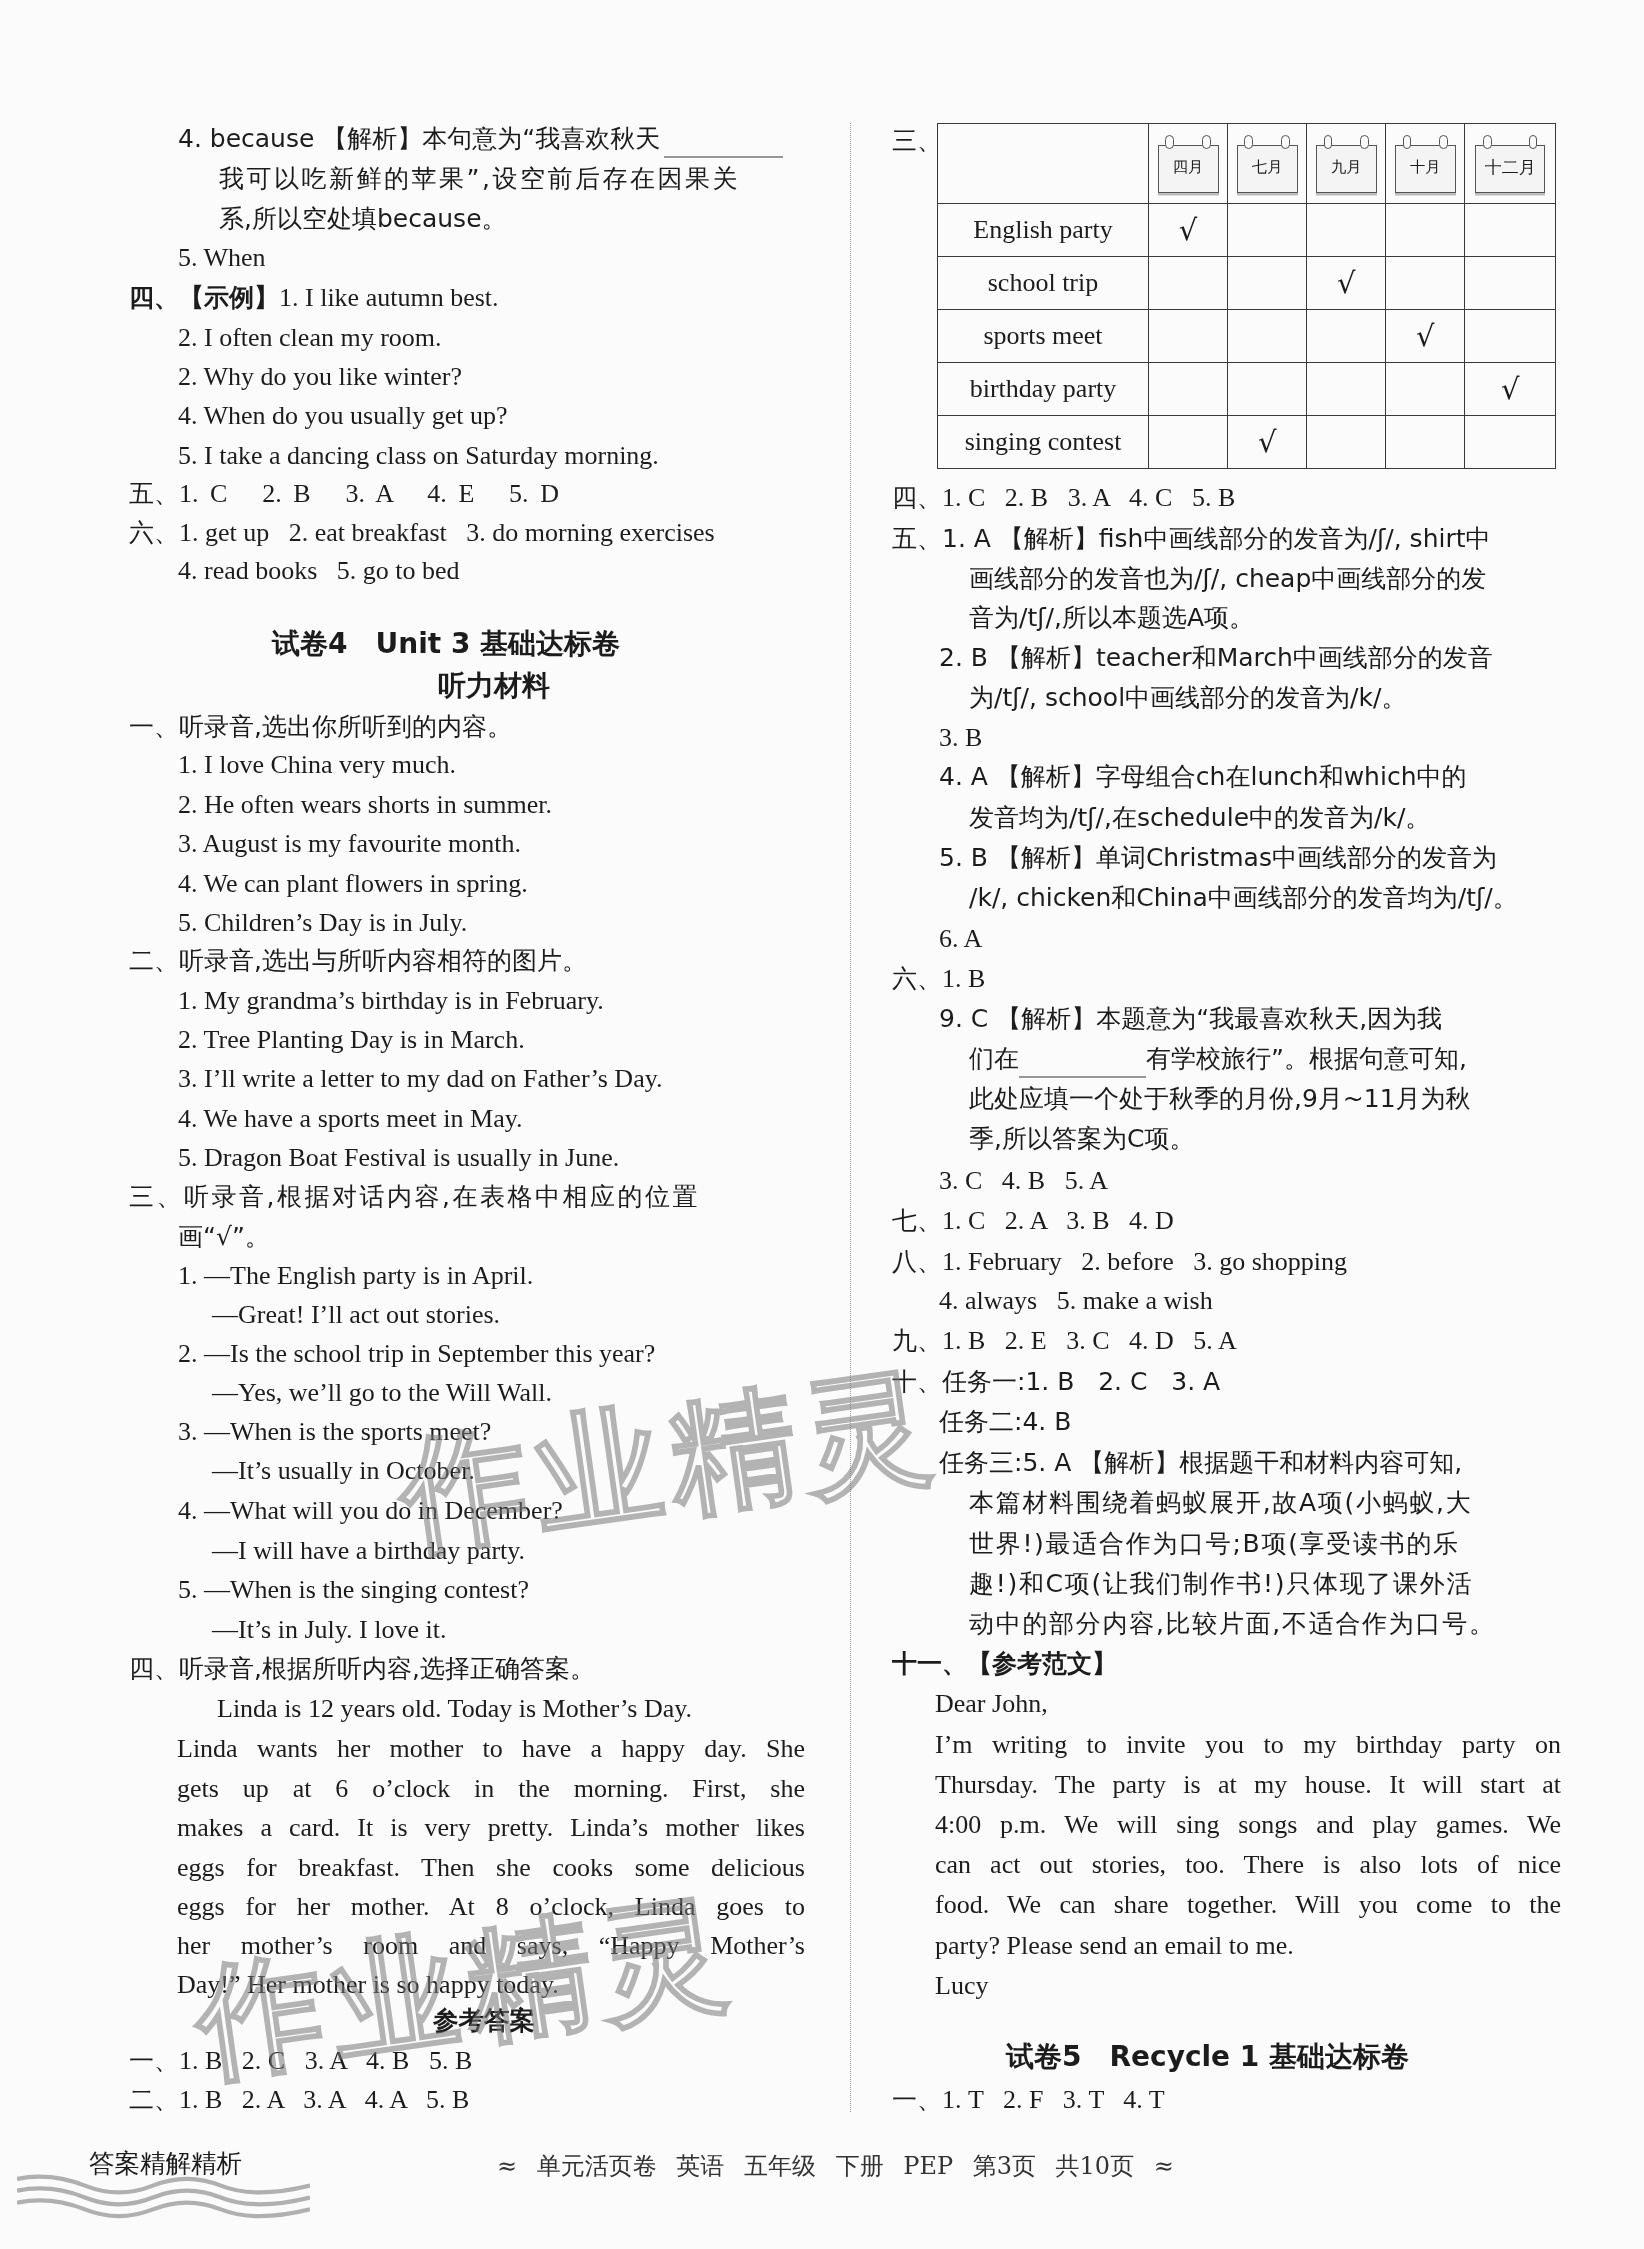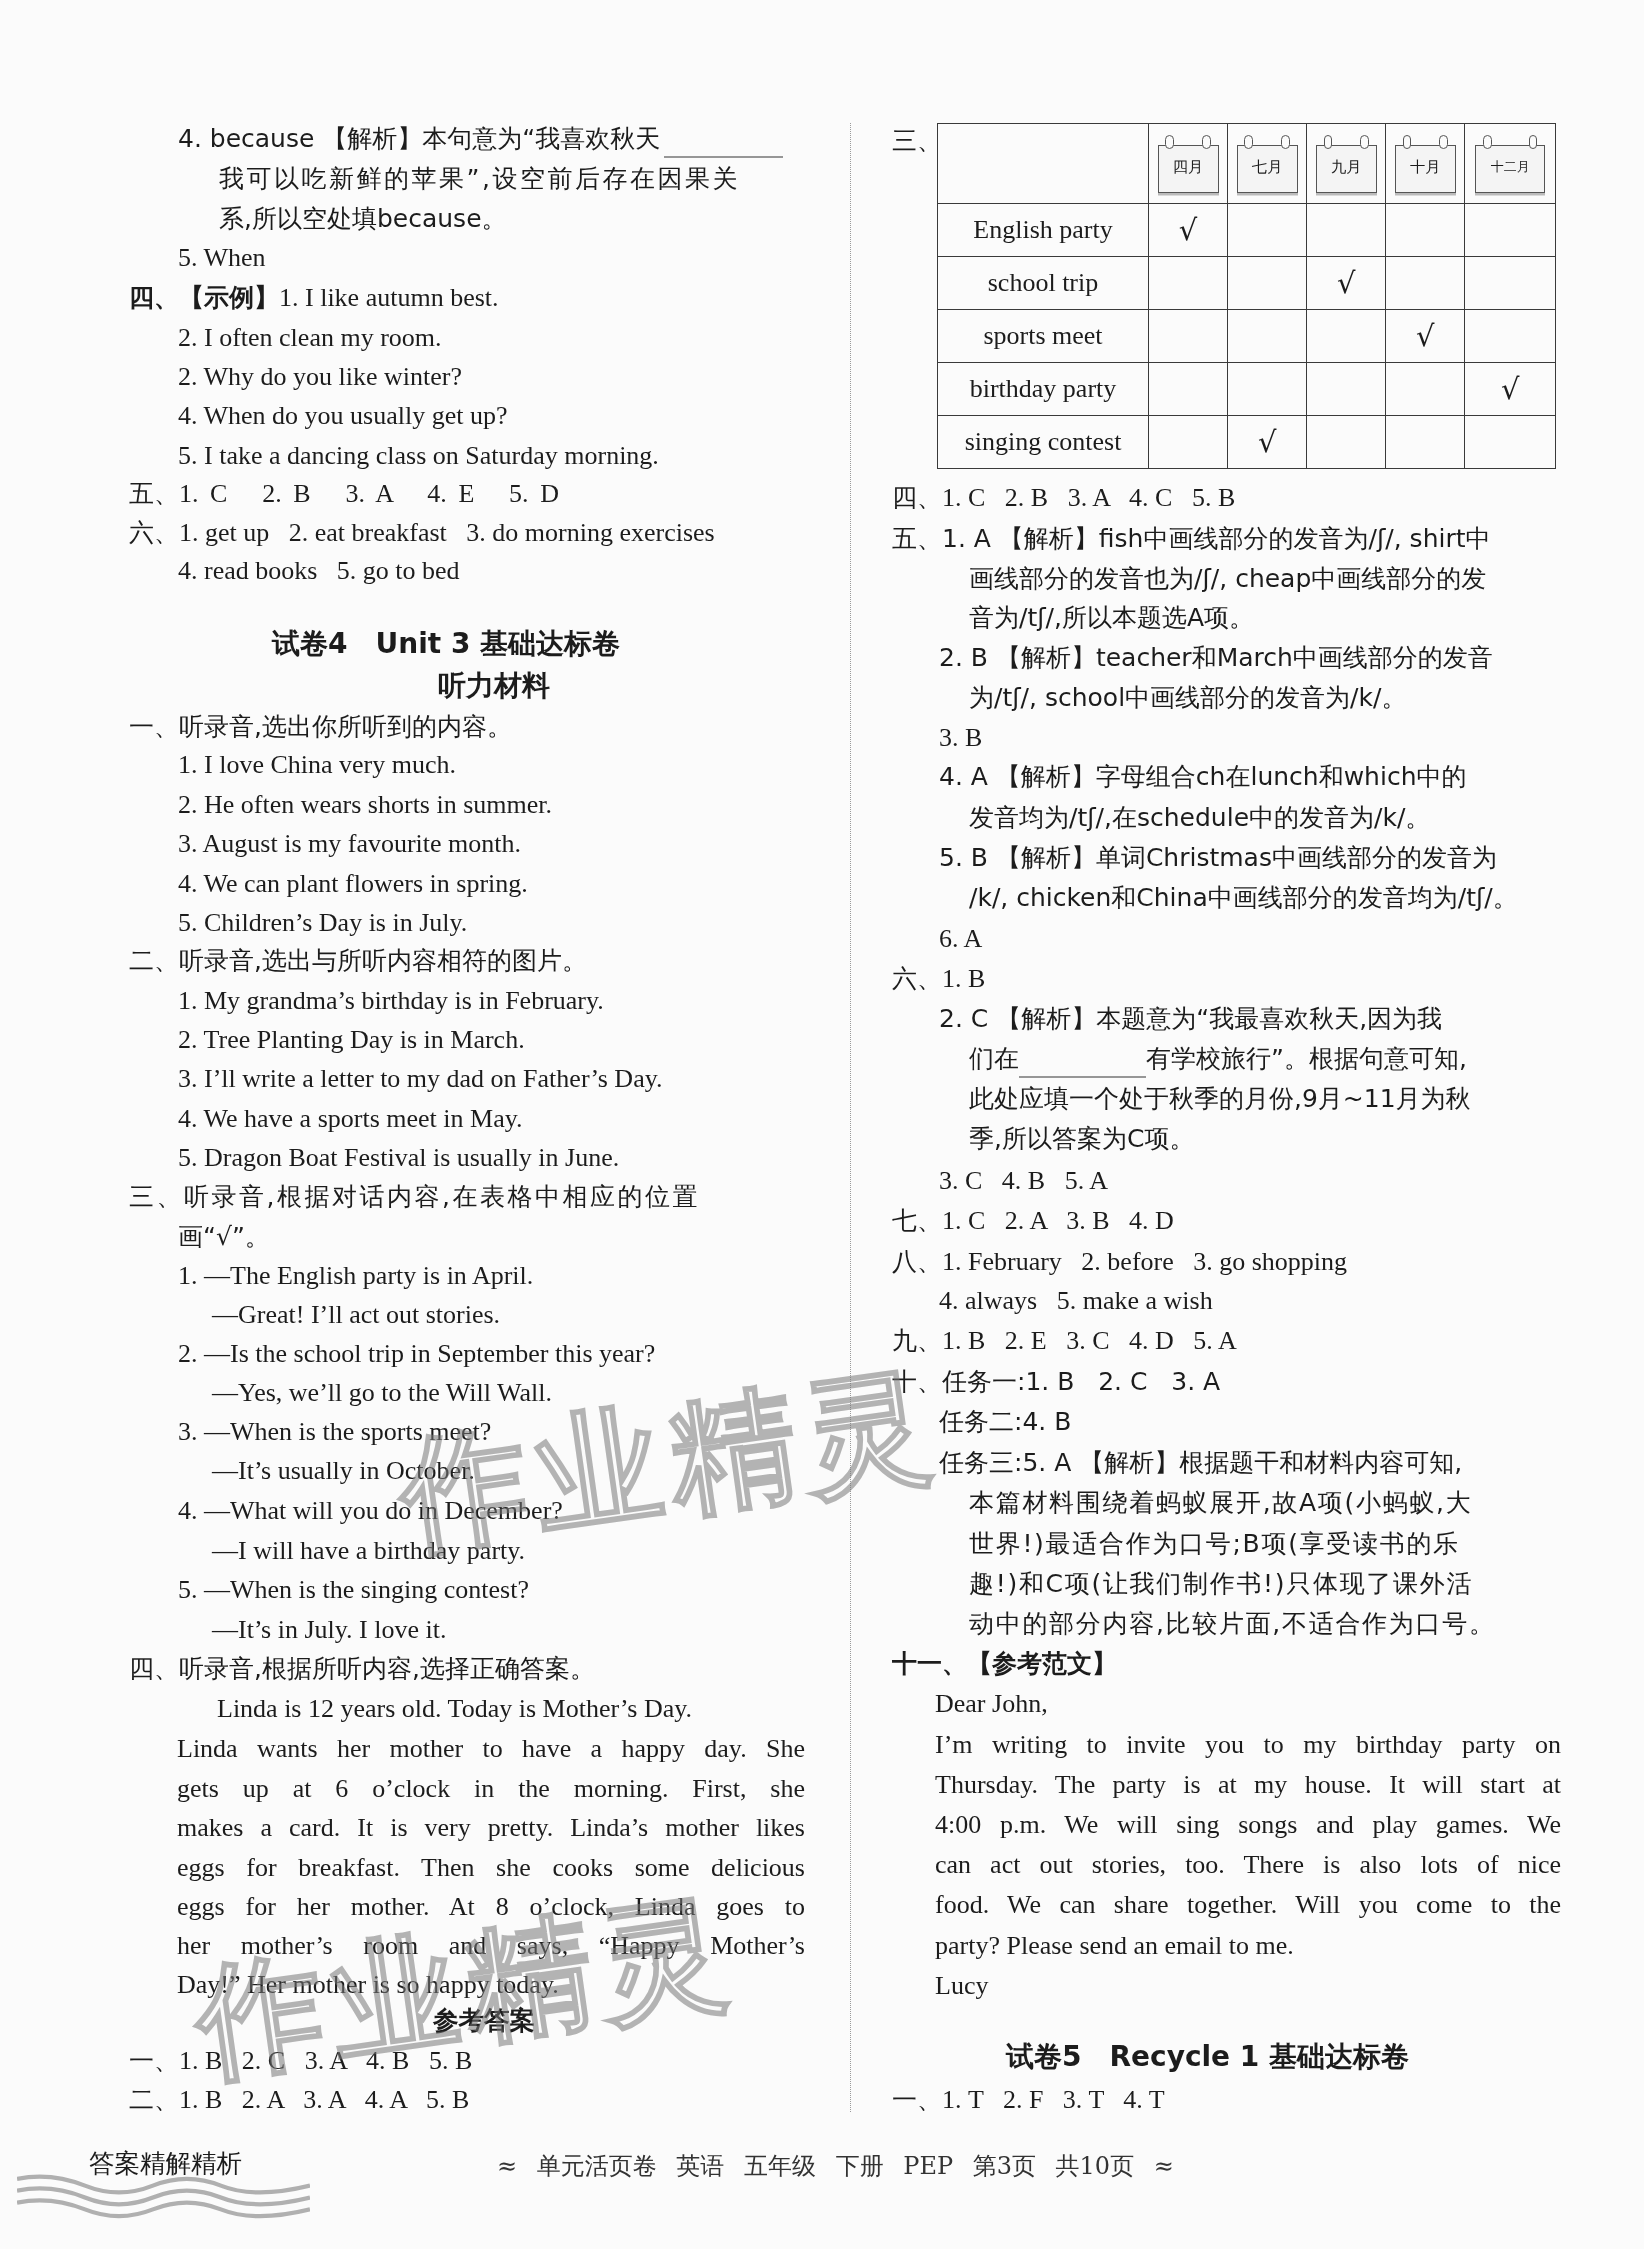--- a/index.html
+++ b/index.html
@@ -122,21 +122,21 @@
   <div class="ln cn" style="left:892px; top:140px;">三、</div>
 
   <table class="months">
     <tbody>
         <tr>
       <th style="width:210px;"></th>
       <th><span class="cal">四月</span></th>
       <th><span class="cal">七月</span></th>
       <th><span class="cal">九月</span></th>
       <th><span class="cal">十月</span></th>
-      <th><span class="cal" style="width:68px; font-size:13px;">十二月</span></th>
+      <th><span class="cal" style="width:68px; font-size:17px;">十二月</span></th>
     </tr>
     <tr>
       <td>English party</td>
       <td class="check">√</td>
       <td class="check"></td>
       <td class="check"></td>
       <td class="check"></td>
       <td class="check"></td>
     </tr>
     <tr>
@@ -182,21 +182,21 @@
   <div class="ln cn" style="left:939px; top:657px;">2. B  【解析】teacher和March中画线部分的发音</div>
   <div class="ln cn" style="left:969px; top:697px;">为/tʃ/, school中画线部分的发音为/k/。</div>
   <div class="ln" style="left:939px; top:737px;">3. B</div>
   <div class="ln cn" style="left:939px; top:776px;">4. A  【解析】字母组合ch在lunch和which中的</div>
   <div class="ln cn" style="left:969px; top:817px;">发音均为/tʃ/,在schedule中的发音为/k/。</div>
   <div class="ln cn" style="left:939px; top:857px;">5. B  【解析】单词Christmas中画线部分的发音为</div>
   <div class="ln cn" style="left:969px; top:897px;">/k/, chicken和China中画线部分的发音均为/tʃ/。</div>
   <div class="ln" style="left:939px; top:938px;">6. A</div>
 
   <div class="ln" style="left:892px; top:978px;"><span class="cn">六、</span><span>1. B</span></div>
-  <div class="ln cn" style="left:939px; top:1018px;">2. C  【解析】本题意为“我最喜欢秋天,因为我</div>
+  <div class="ln cn" style="left:939px; top:1018px;">9. C  【解析】本题意为“我最喜欢秋天,因为我</div>
   <div class="ln cn" style="left:969px; top:1058px;"><span>们在</span><span class="blank" style="width:127px;"></span><span>有学校旅行”。根据句意可知,</span></div>
   <div class="ln cn" style="left:969px; top:1098px;">此处应填一个处于秋季的月份,9月~11月为秋</div>
   <div class="ln cn" style="left:969px; top:1138px;">季,所以答案为C项。</div>
   <div class="ln" style="left:939px; top:1180px; white-space:pre;">3. C   4. B   5. A</div>
 
   <div class="ln" style="left:892px; top:1220px;"><span class="cn">七、</span><span style="white-space:pre;">1. C   2. A   3. B   4. D</span></div>
   <div class="ln" style="left:892px; top:1261px;"><span class="cn">八、</span><span style="white-space:pre;">1. February   2. before   3. go shopping</span></div>
   <div class="ln" style="left:939px; top:1300px; white-space:pre;">4. always   5. make a wish</div>
   <div class="ln" style="left:892px; top:1340px;"><span class="cn">九、</span><span style="white-space:pre;">1. B   2. E   3. C   4. D   5. A</span></div>
   <div class="ln" style="left:892px; top:1381px;"><span class="cn">十、</span><span class="cn" style="white-space:pre;">任务一:1. B   2. C   3. A</span></div>

